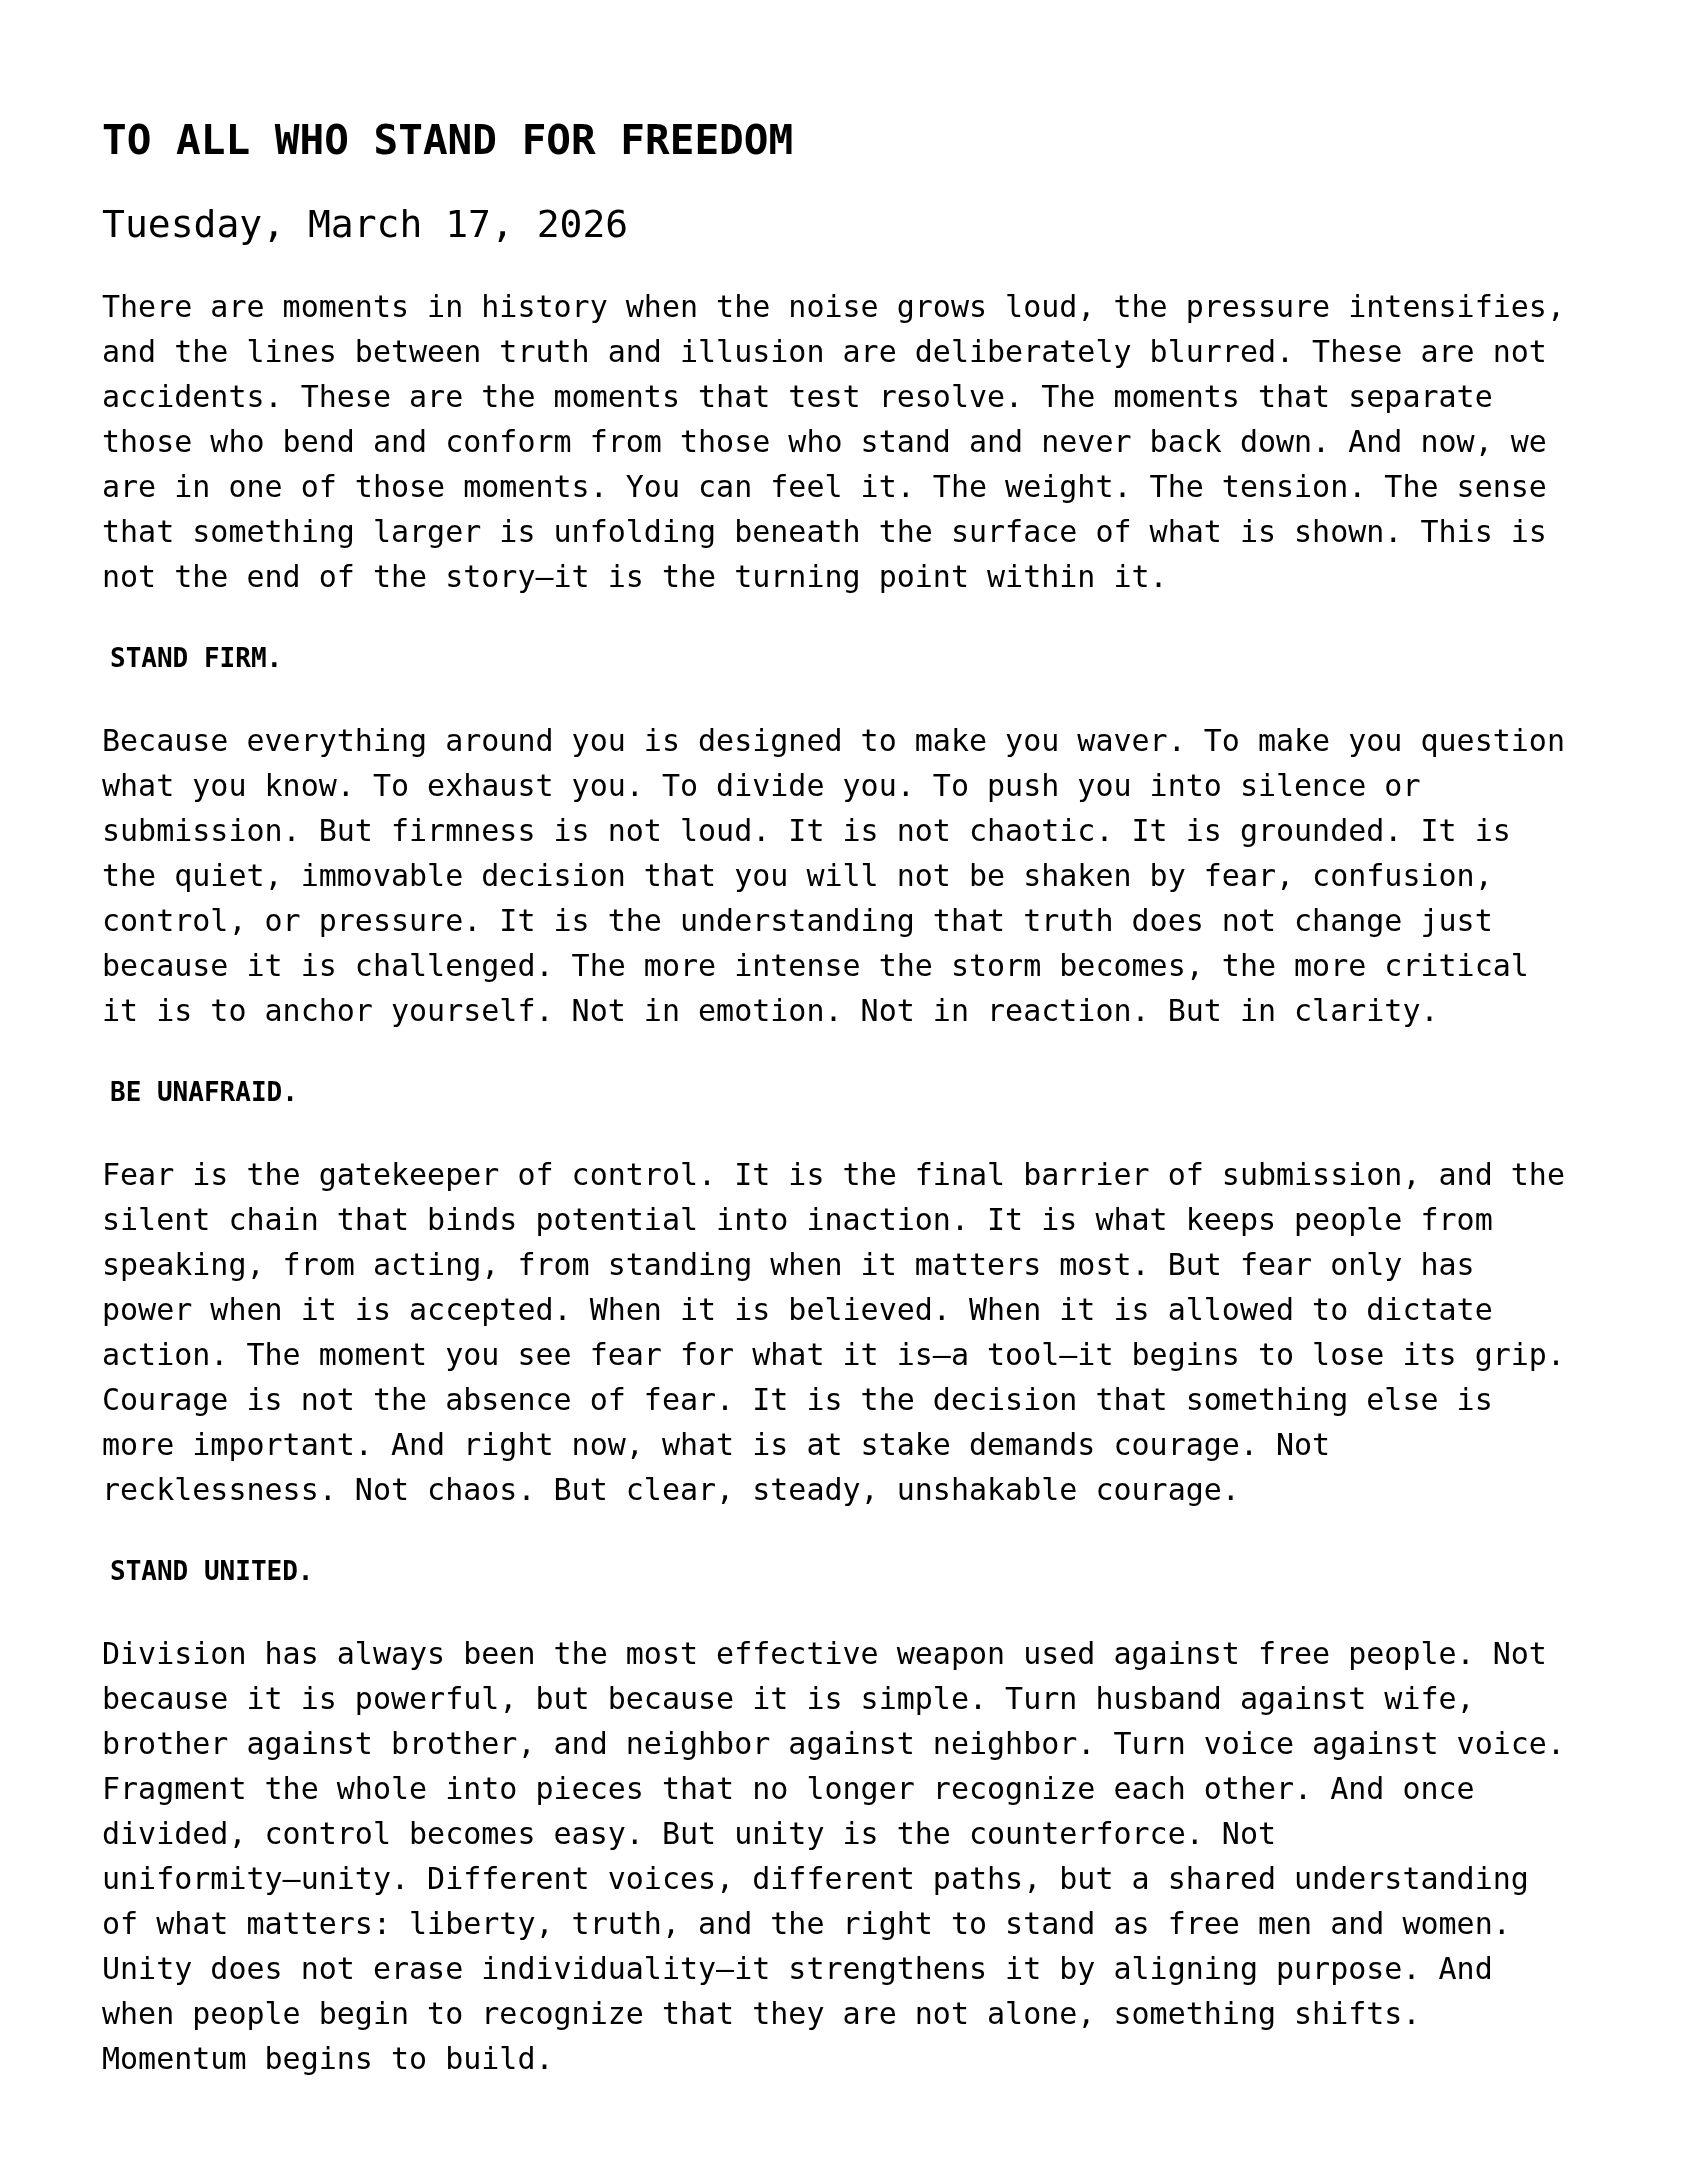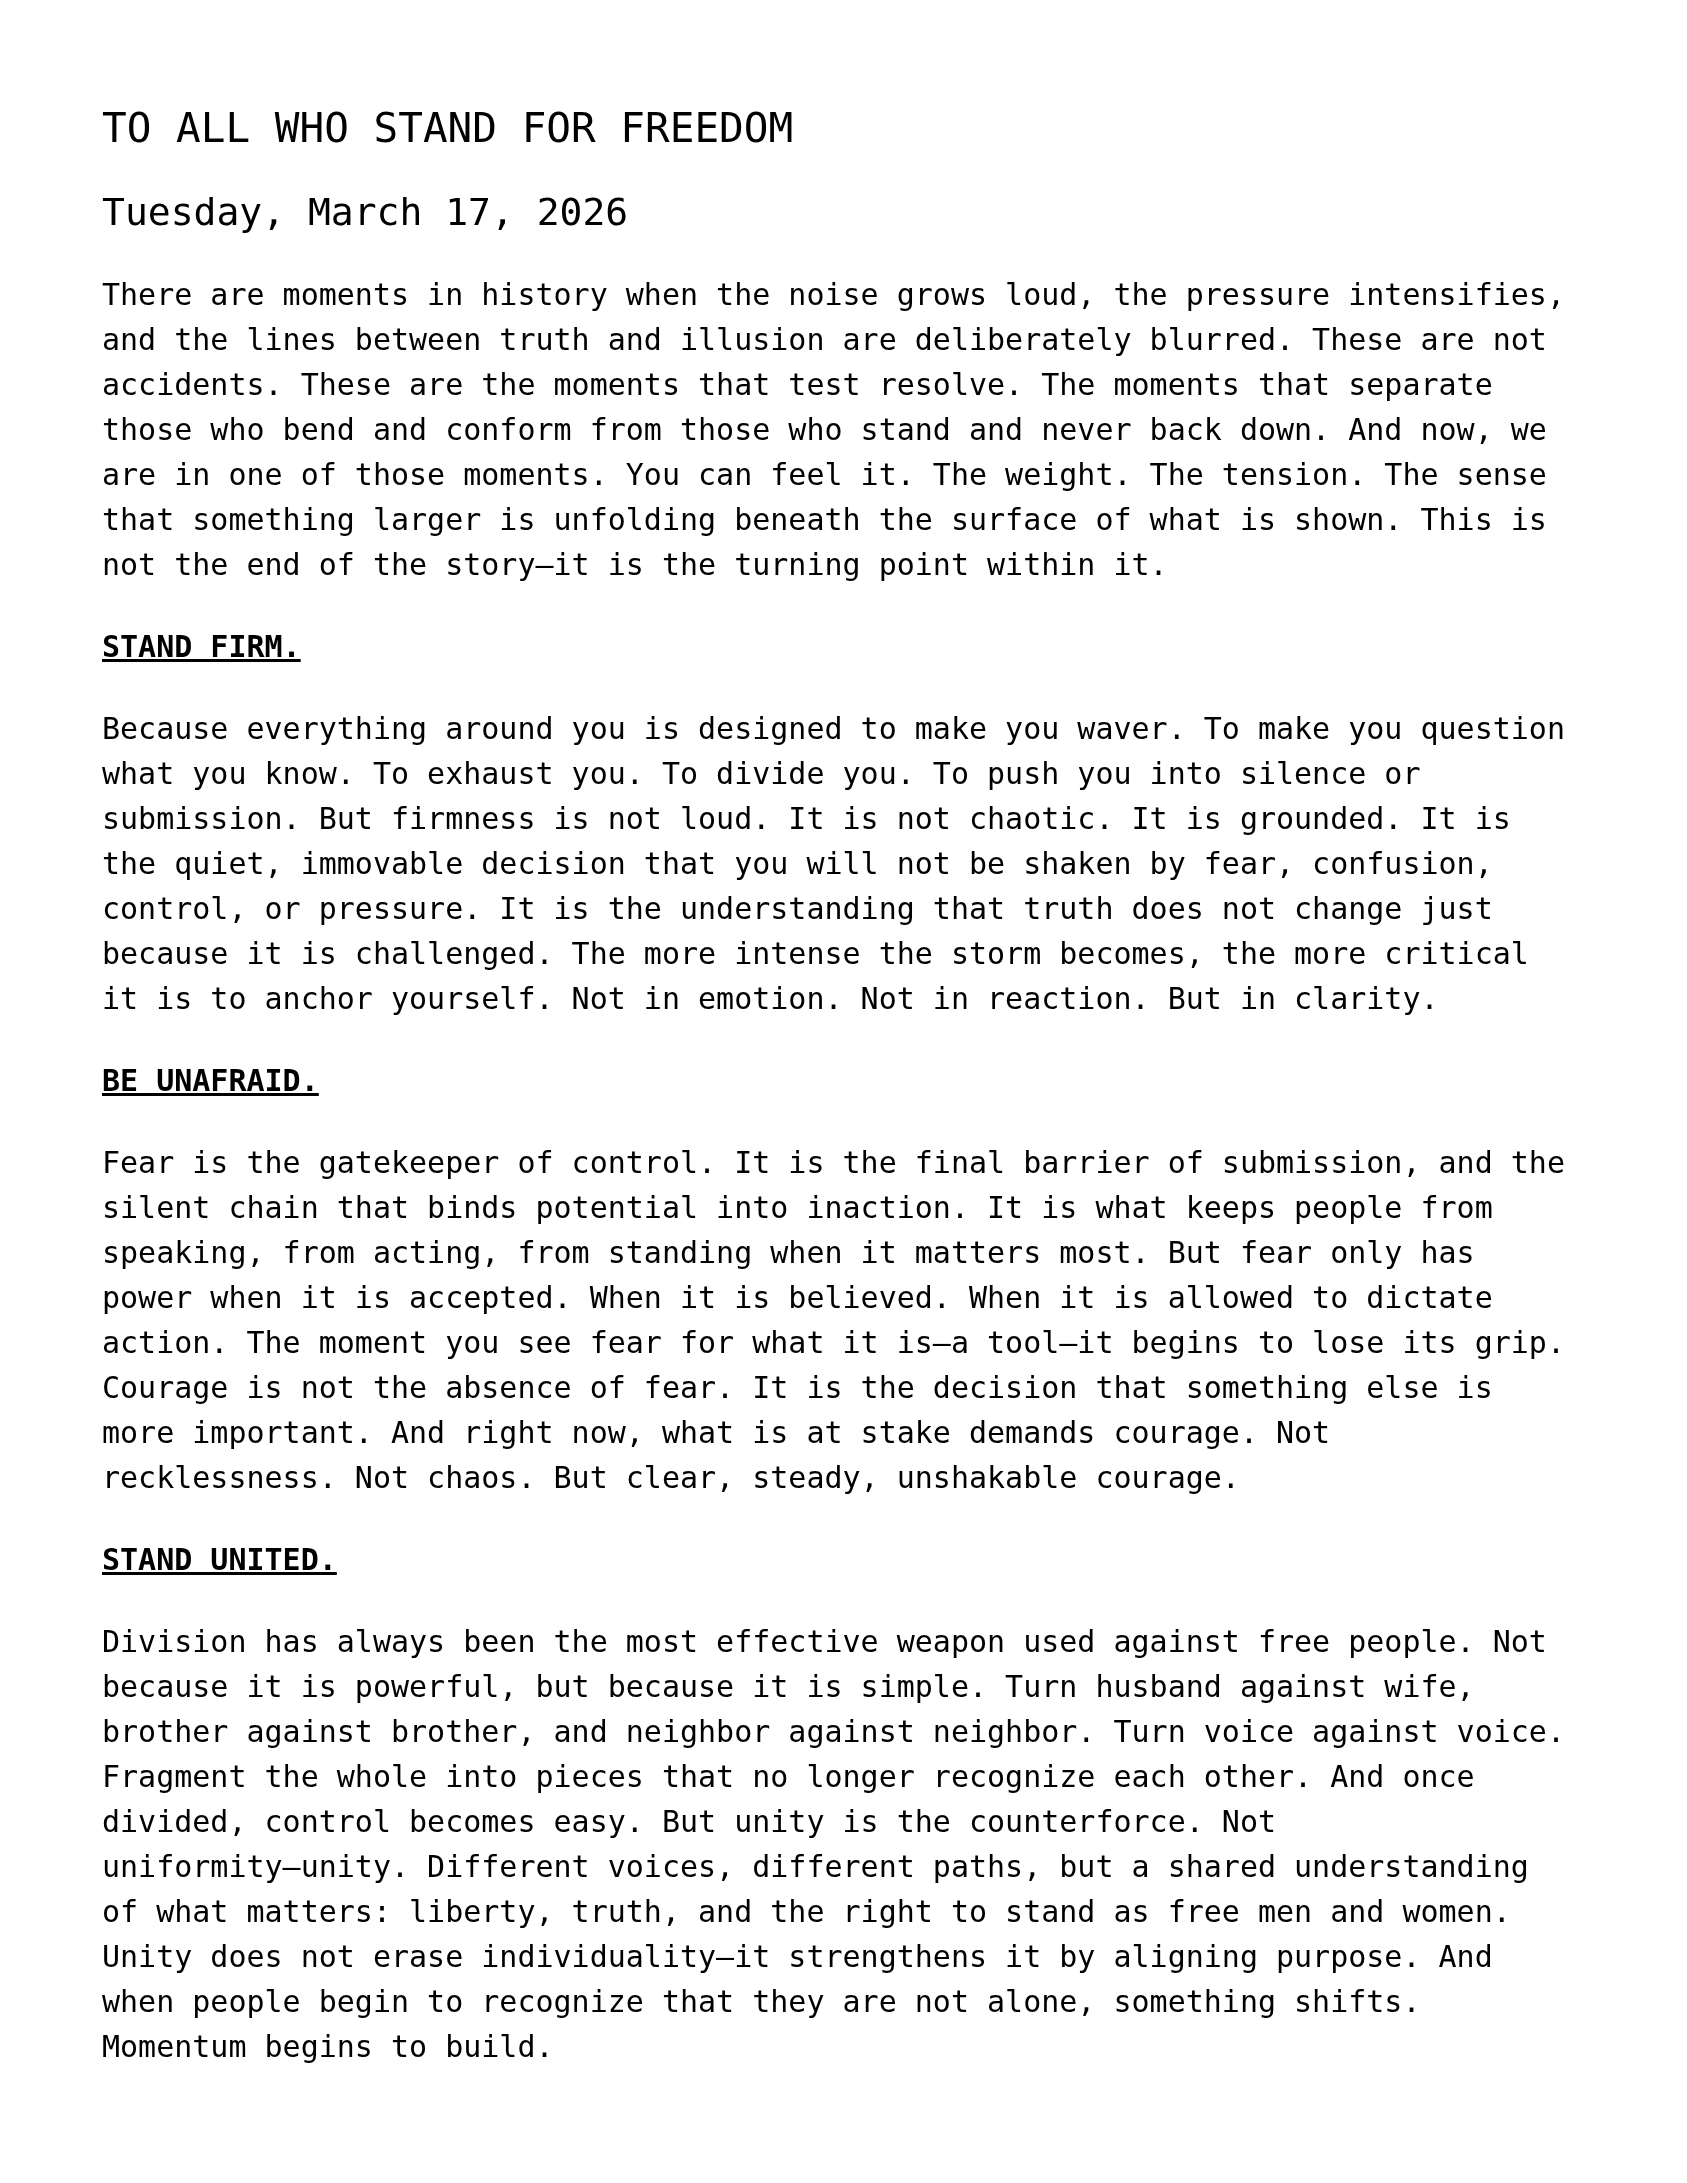--- a/index.html
+++ b/index.html
@@ -13,45 +13,44 @@
       width: 1687px;
       height: 2183px;
       background: #ffffff;
       color: #000000;
       font-family: "DejaVu Sans Mono", monospace;
       padding: 103px 88px 0 102px;
       overflow: hidden;
     }
     .doc-title {
       font-family: "DejaVu Sans Mono", monospace;
-      font-weight: normal;
+      font-weight: bold;
       font-size: 41px;
       line-height: 50px;
-      margin: 0 0 37px 0;
+      margin: 12px 0 37px 0;
       white-space: nowrap;
     }
     .doc-date {
       font-size: 38px;
       line-height: 45px;
       margin: 0 0 37px 0;
       white-space: nowrap;
     }
     .body-par {
       font-size: 30px;
       line-height: 45px;
       margin: 0 0 37px 0;
       white-space: pre-line;
     }
     .sec-heading {
-      font-size: 30px;
+      font-size: 26px;
       line-height: 45px;
       font-weight: bold;
-      margin: 0 0 37px 0;
+      margin: 0 0 37px 8px;
       white-space: nowrap;
-      text-decoration: underline;
     }
     section { margin: 0; padding: 0; }
   </style>
 </head>
 <body>
 
 <div class="page">
 
   <h1 class="doc-title">TO ALL WHO STAND FOR FREEDOM</h1>
 

